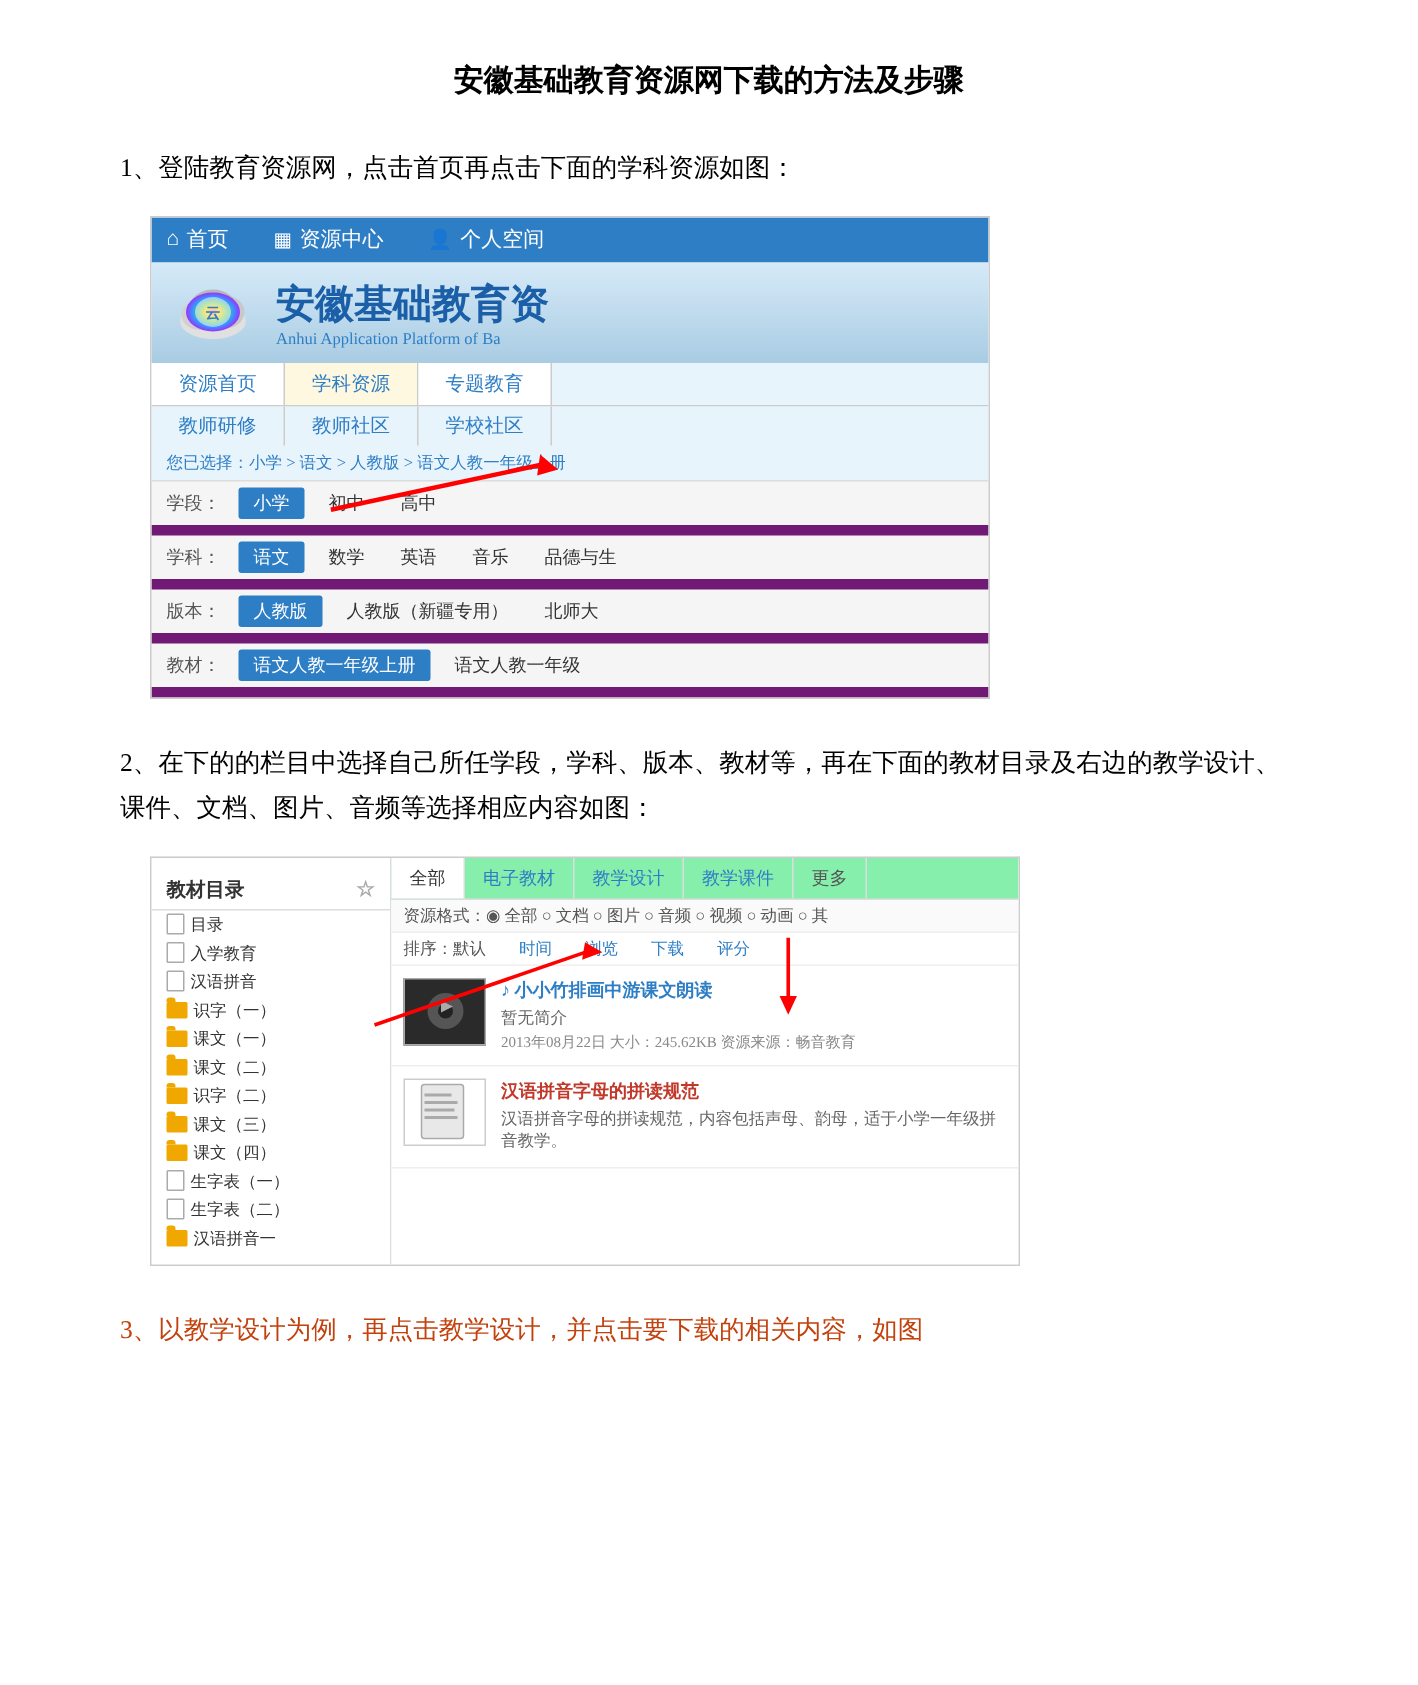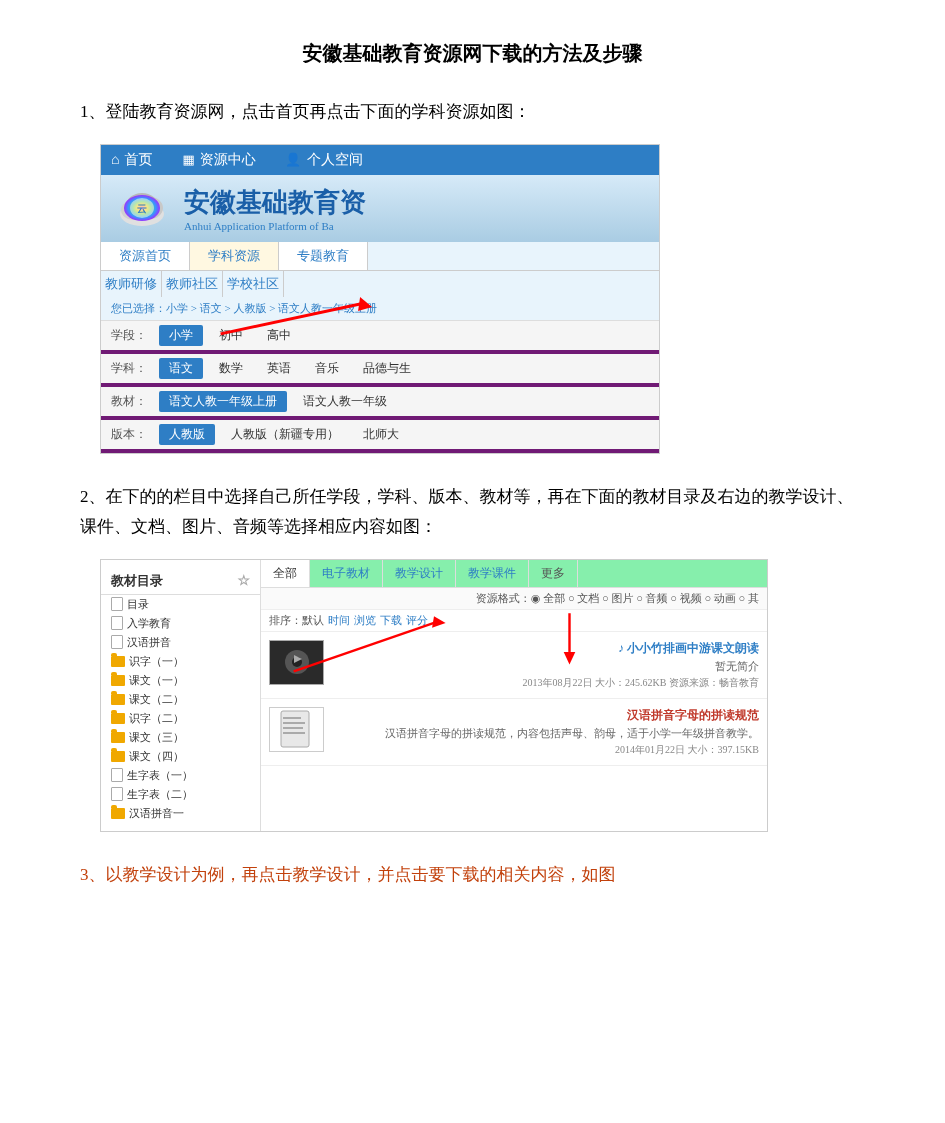--- a/index.html
+++ b/index.html
@@ -85,61 +85,60 @@
       cursor: pointer;
     }
     .ss1-tab:first-child {
       background: #fff;
     }
     .ss1-tabs-row2 {
       display: flex;
       background: #e8f4fc;
     }
     .ss1-tab2 {
-      padding: 4px 4px;
+      padding: 4px 18px;
       font-size: 13px;
       color: #2e7ec5;
       border-right: 1px solid #ccc;
     }
     .ss1-breadcrumb {
       background: #e8f4fc;
       padding: 4px 10px;
       font-size: 11px;
       color: #2e7ec5;
       border-bottom: 1px solid #ddd;
     }
     .ss1-filter-row {
       display: flex;
       align-items: center;
       padding: 4px 10px;
       font-size: 12px;
-      border-bottom: 4px solid #701a75;
+      border-bottom: 7px solid #701a75;
       gap: 8px;
     }
     .ss1-filter-label {
       color: #555;
       min-width: 40px;
     }
     .ss1-filter-btn {
       background: #2e7ec5;
       color: #fff;
       padding: 2px 10px;
       border-radius: 2px;
       font-size: 12px;
     }
     .ss1-filter-plain {
       color: #333;
       font-size: 12px;
       padding: 2px 8px;
     }
     
     .ss2 {
-      width: 668px;
+      width: 580px;
       margin-left: 20px;
-      text-align: right;
     }
     .ss2-inner {
       display: flex;
     }
     .ss2-left {
       width: 160px;
       border-right: 1px solid #ddd;
       background: #fff;
       padding: 8px 0;
     }
@@ -216,21 +215,21 @@
       color: #555;
       border-bottom: 1px solid #eee;
       background: #fafafa;
     }
     .ss2-sort-bar {
       padding: 3px 8px;
       font-size: 11px;
       color: #555;
       border-bottom: 1px solid #eee;
       display: flex;
-      gap: 4px;
+      gap: 22px;
       align-items: center;
     }
     .ss2-sort-item {
       color: #2e7ec5;
       cursor: pointer;
     }
     .ss2-resource-item {
       display: flex;
       padding: 8px;
       border-bottom: 1px solid #eee;
@@ -342,29 +341,29 @@
   </div>
   <div class="ss1-filter-row">
     <span class="ss1-filter-label">学科：</span>
     <span class="ss1-filter-btn">语文</span>
     <span class="ss1-filter-plain">数学</span>
     <span class="ss1-filter-plain">英语</span>
     <span class="ss1-filter-plain">音乐</span>
     <span class="ss1-filter-plain">品德与生</span>
   </div>
   <div class="ss1-filter-row">
-    <span class="ss1-filter-label">教材：</span>
-    <span class="ss1-filter-btn">语文人教一年级上册</span>
-    <span class="ss1-filter-plain">语文人教一年级</span>
-  </div>
-  <div class="ss1-filter-row">
     <span class="ss1-filter-label">版本：</span>
     <span class="ss1-filter-btn">人教版</span>
     <span class="ss1-filter-plain">人教版（新疆专用）</span>
     <span class="ss1-filter-plain">北师大</span>
+  </div>
+  <div class="ss1-filter-row">
+    <span class="ss1-filter-label">教材：</span>
+    <span class="ss1-filter-btn">语文人教一年级上册</span>
+    <span class="ss1-filter-plain">语文人教一年级</span>
   </div>
 
   <svg style="position:absolute;top:0;left:0;width:100%;height:100%;pointer-events:none;overflow:visible;" viewBox="0 0 560 300">
     <line x1="120" y1="185" x2="260" y2="155" stroke="red" stroke-width="3"></line>
     <polygon points="260,148 272,158 258,162" fill="red"></polygon>
   </svg>
 </div>
 
 <div class="step-text">2、在下的的栏目中选择自己所任学段，学科、版本、教材等，再在下面的教材目录及右边的教学设计、课件、文档、图片、音频等选择相应内容如图：</div>
 
@@ -469,21 +468,20 @@
             <rect x="2" y="2" width="28" height="36" rx="2" fill="#e8e8e8" stroke="#aaa"></rect>
             <rect x="4" y="8" width="18" height="2" fill="#aaa"></rect>
             <rect x="4" y="13" width="22" height="2" fill="#aaa"></rect>
             <rect x="4" y="18" width="20" height="2" fill="#aaa"></rect>
             <rect x="4" y="23" width="22" height="2" fill="#aaa"></rect>
           </svg>
         </div>
         <div class="ss2-resource-info">
           <div class="ss2-resource-title ss2-resource-title-red">汉语拼音字母的拼读规范</div>
           <div class="ss2-resource-desc">汉语拼音字母的拼读规范，内容包括声母、韵母，适于小学一年级拼音教学。</div>
-          <div class="ss2-resource-meta">2014年01月22日   大小：397.15KB</div>
         </div>
       </div>
     </div>
   </div>
 
   <svg style="position:absolute;top:0;left:0;width:100%;height:100%;pointer-events:none;overflow:visible;" viewBox="0 0 580 280">
 
     <line x1="145" y1="115" x2="290" y2="65" stroke="red" stroke-width="2.5"></line>
     <polygon points="290,58 302,65 288,70" fill="red"></polygon>
 

